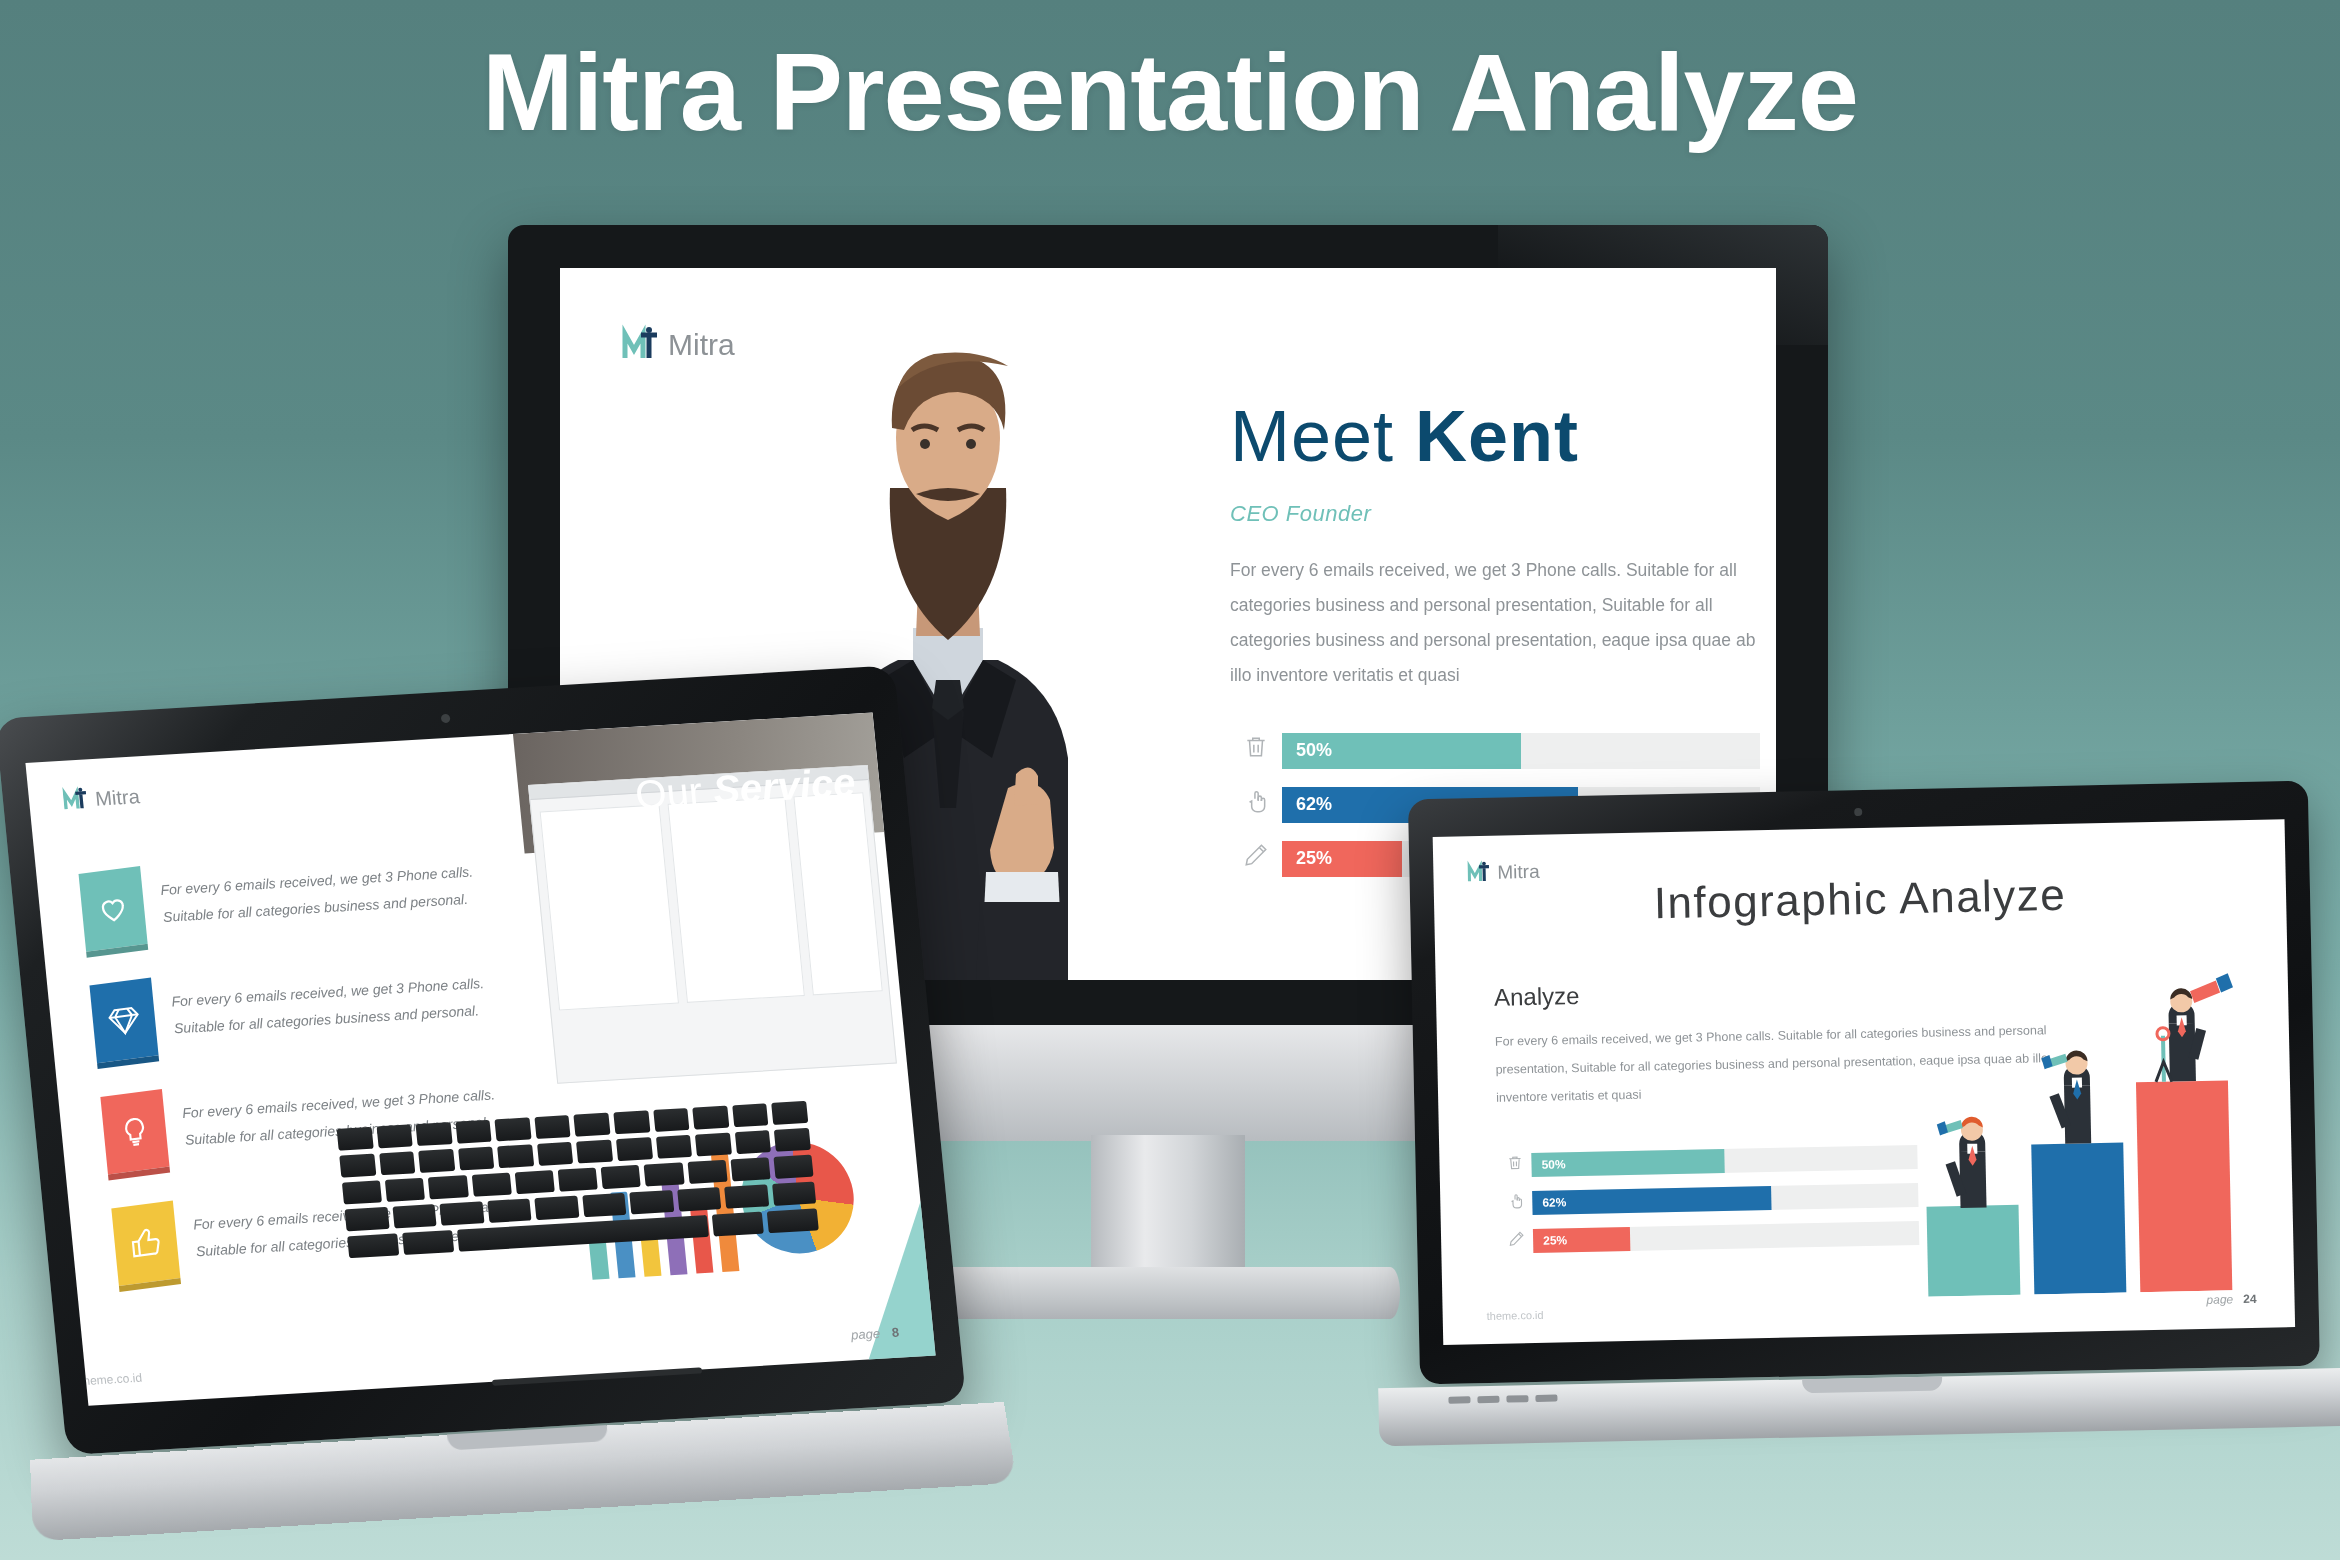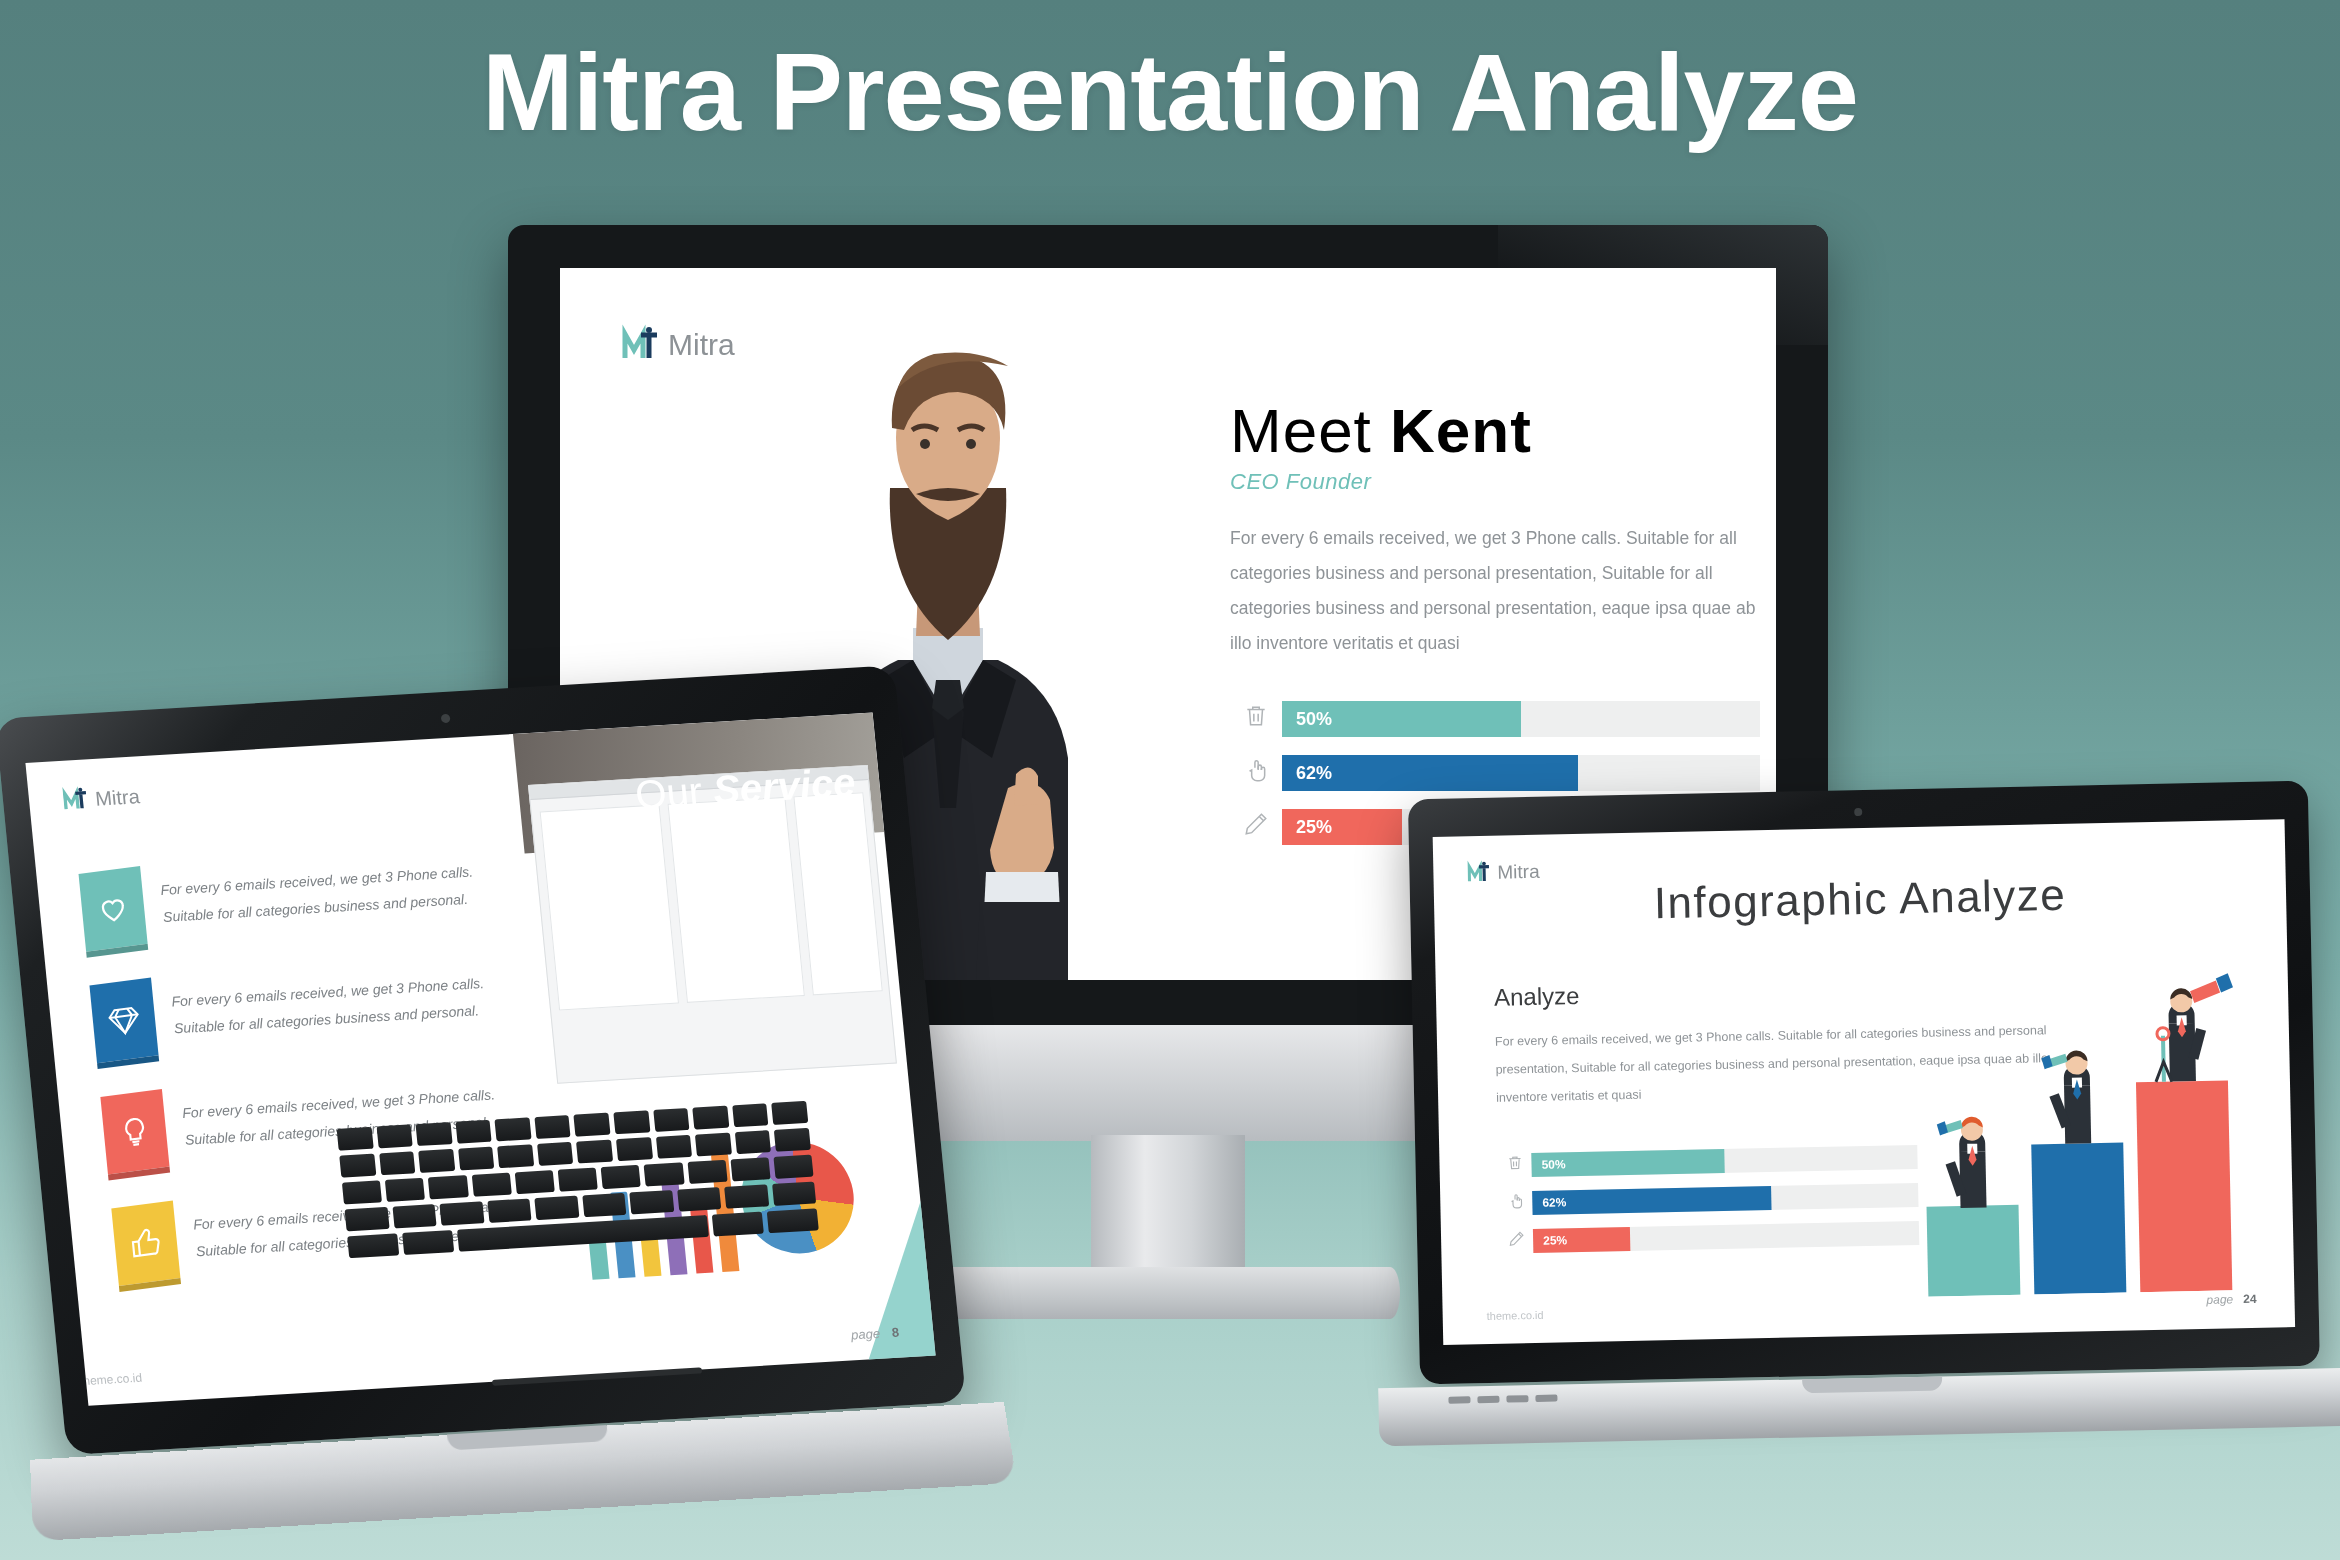--- a/index.html
+++ b/index.html
@@ -67,23 +67,23 @@
   }
 
   
   #mon-logo { left: 62px; top: 56px; font-size: 30px; }
   #mon-photo {
     position:absolute; left:148px; top:20px; width:480px; height:692px;
   }
   .person { position:absolute; left:0; bottom:0; width:100%; height:100%; }
 
   #mon-right { position:absolute; left: 670px; top: 128px; width: 530px; }
-  #mon-h1 { font-size: 62px; color:#000000; line-height:1.12; letter-spacing:1px; font-weight:300;}
+  #mon-h1 { font-size: 72px; color:#0c4a6e; line-height:1.12; letter-spacing:1px; font-weight:300;}
   #mon-h1 b { font-weight:700; }
-  #mon-role { color:#6fc0b8; font-size:22px; font-style: italic; margin-top: 4px; letter-spacing:.5px;}
+  #mon-role { color:#6fc0b8; font-size:22px; font-style: italic; margin-top: 24px; letter-spacing:.5px;}
   #mon-para { color:#8e9397; font-size:17.5px; line-height:2.0; margin-top: 26px; }
   #mon-bars { margin-top: 40px; }
   #mon-bars .bar-row { margin-bottom: 18px; }
   #mon-bars .bar-icon { width: 52px; font-size: 26px; }
   #mon-bars .bar-track { height: 36px; }
   #mon-bars .bar-label { font-size: 18px; padding-left: 14px; }
 
   
   #laptop-left {
     position:absolute; left: 35px; top: 690px; width: 900px; height: 830px;

